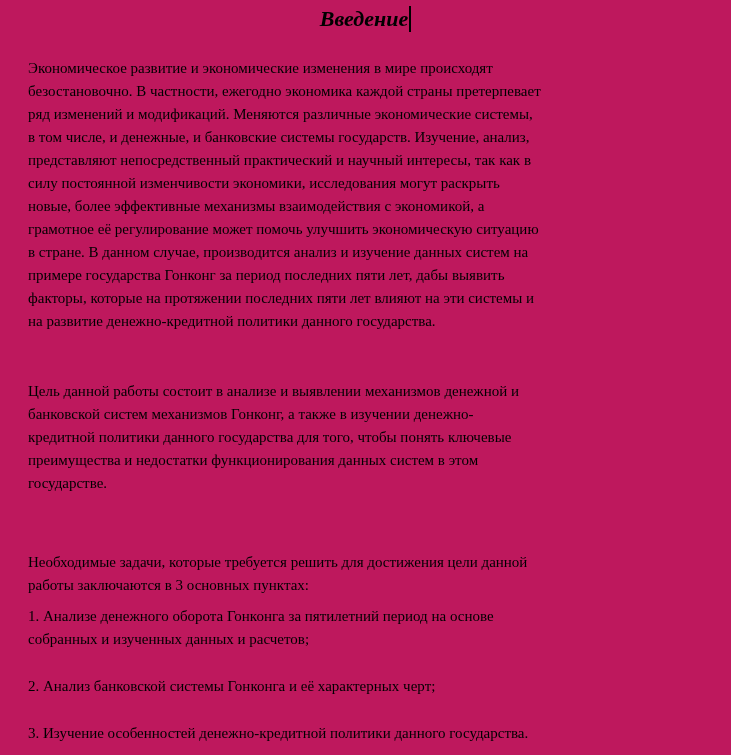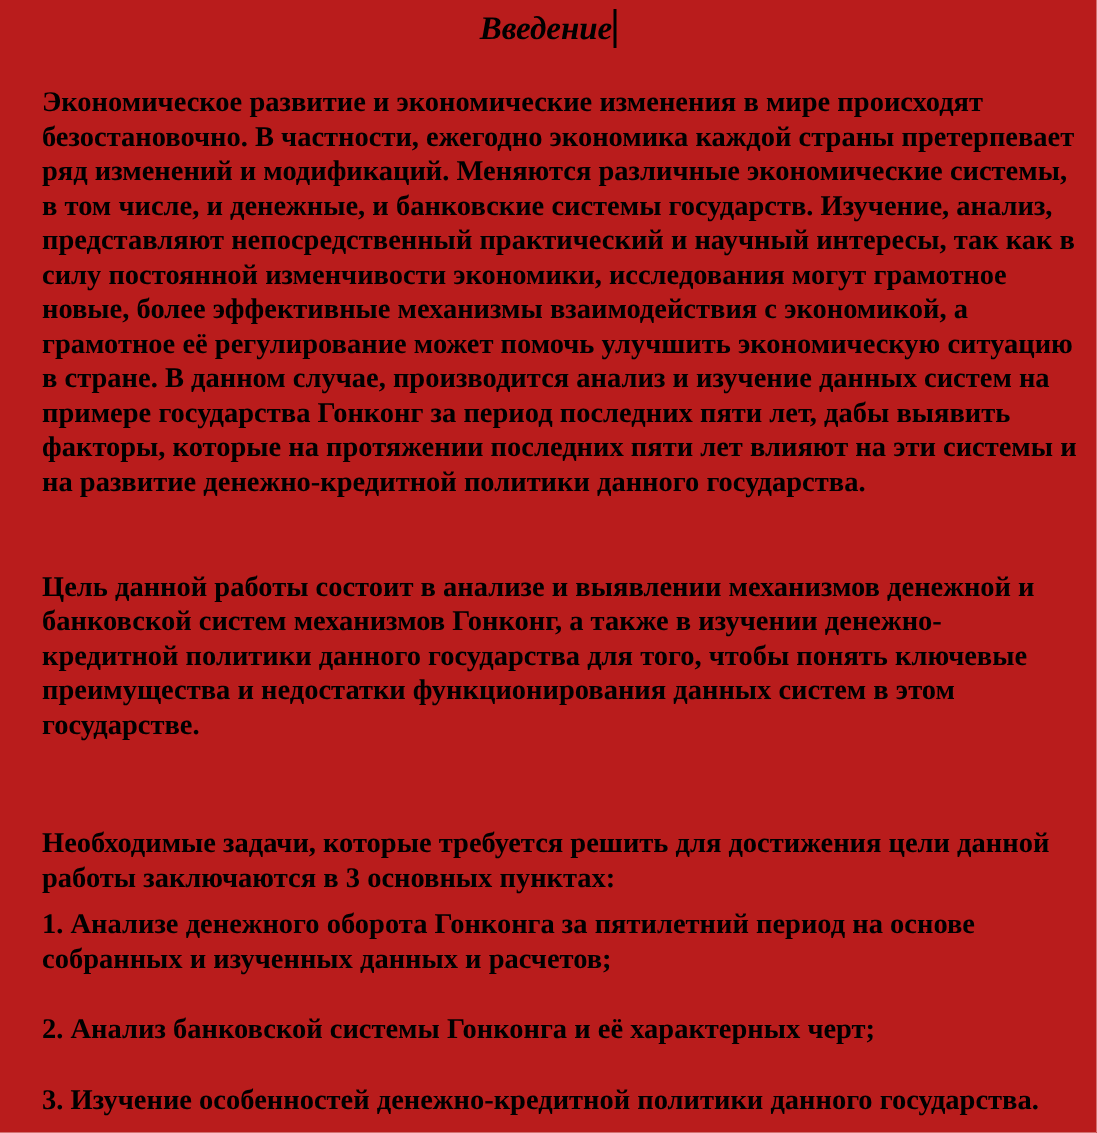--- a/index.html
+++ b/index.html
@@ -11,21 +11,21 @@
     height: 755px;
     background: #ffffff;
     font-family: "Liberation Serif", serif;
     color: #000000;
     overflow: hidden;
   }
   .page {
     position: relative;
     width: 731px;
     height: 755px;
-    background: #b91c1c;
+    background: #be185d;
   }
   .title-row {
     position: absolute;
     top: 4px;
     left: 0;
     width: 731px;
     text-align: center;
     line-height: 30px;
     font-size: 22px;
     font-weight: bold;
@@ -44,24 +44,24 @@
     animation: blink 1.1s step-end infinite;
   }
   @keyframes blink {
     0%, 49% { opacity: 1; }
     50%, 100% { opacity: 0; }
   }
   .para {
     position: absolute;
     left: 28px;
     width: 695px;
-    font-size: 19px;
+    font-size: 15px;
     line-height: 23px;
     white-space: nowrap;
-    font-weight: bold;
+    font-weight: normal;
     font-style: normal;
   }
   .p1 { top: 57px; }
   .p2 { top: 380px; }
   .p3 { top: 536px; margin-top: 15px; }
   .t1 { top: 605px; }
   .t2 { top: 675px; }
   .t3 { top: 722px; }
   .line { height: 23px; }
 </style>
@@ -73,21 +73,21 @@
   <div class="title-row">
     <span>Введение</span><span class="caret"></span>
   </div>
 
   <div class="para p1">
     <div class="line">Экономическое развитие и экономические изменения в мире происходят</div>
     <div class="line">безостановочно. В частности, ежегодно экономика каждой страны претерпевает</div>
     <div class="line">ряд изменений и модификаций. Меняются различные экономические системы,</div>
     <div class="line">в том числе, и денежные, и банковские системы государств. Изучение, анализ,</div>
     <div class="line">представляют непосредственный практический и научный интересы, так как в</div>
-    <div class="line">силу постоянной изменчивости экономики, исследования могут грамотное</div>
+    <div class="line">силу постоянной изменчивости экономики, исследования могут раскрыть</div>
     <div class="line">новые, более эффективные механизмы взаимодействия с экономикой, а</div>
     <div class="line">грамотное её регулирование может помочь улучшить экономическую ситуацию</div>
     <div class="line">в стране. В данном случае, производится анализ и изучение данных систем на</div>
     <div class="line">примере государства Гонконг за период последних пяти лет, дабы выявить</div>
     <div class="line">факторы, которые на протяжении последних пяти лет влияют на эти системы и</div>
     <div class="line">на развитие денежно-кредитной политики данного государства.</div>
   </div>
 
   <div class="para p2">
     <div class="line">Цель данной работы состоит в анализе и выявлении механизмов денежной и</div>

